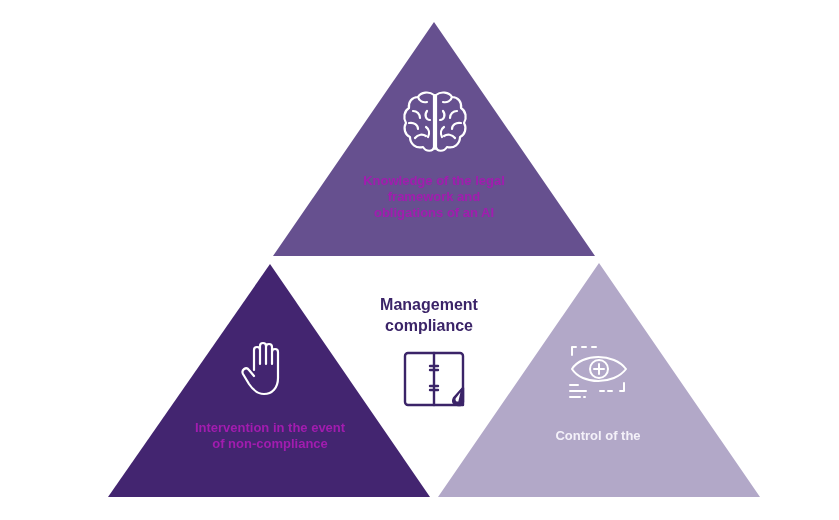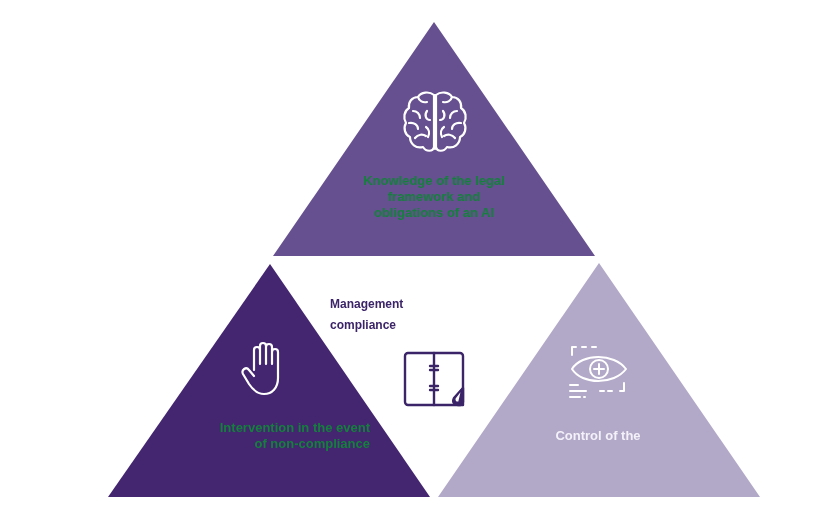--- a/index.html
+++ b/index.html
@@ -16,40 +16,40 @@
     }
     #diagram {
       position: absolute;
       left: 0;
       top: 0;
       width: 839px;
       height: 520px;
     }
     .tri-label {
       position: absolute;
-      color: #15803d;
+      color: #a21caf;
       font-weight: bold;
       font-size: 13px;
       line-height: 16px;
       text-align: center;
       font-family: "Liberation Sans", sans-serif;
     }
     .tri-label span { display: block; }
     #label-top { left: 334px; top: 173px; width: 200px; }
-    #label-left { left: 170px; top: 420px; width: 200px; text-align: right; }
+    #label-left { left: 170px; top: 420px; width: 200px; }
     #label-right { left: 498px; top: 428px; width: 200px; color: #f4f1f9; }
     #center-title {
       position: absolute;
-      left: 330px;
+      left: 344px;
       top: 294px;
       width: 170px;
-      text-align: left;
+      text-align: center;
       color: #3b2468;
       font-weight: bold;
-      font-size: 12px;
+      font-size: 16px;
       line-height: 21px;
       font-family: "Liberation Sans", sans-serif;
     }
     #center-title span { display: block; }
     .icon {
       position: absolute;
     }
     #brain-icon { left: 401px; top: 89px; width: 68px; height: 66px; }
     #hand-icon { left: 240px; top: 340px; width: 50px; height: 56px; }
     #eye-icon { left: 568px; top: 343px; width: 64px; height: 60px; }

